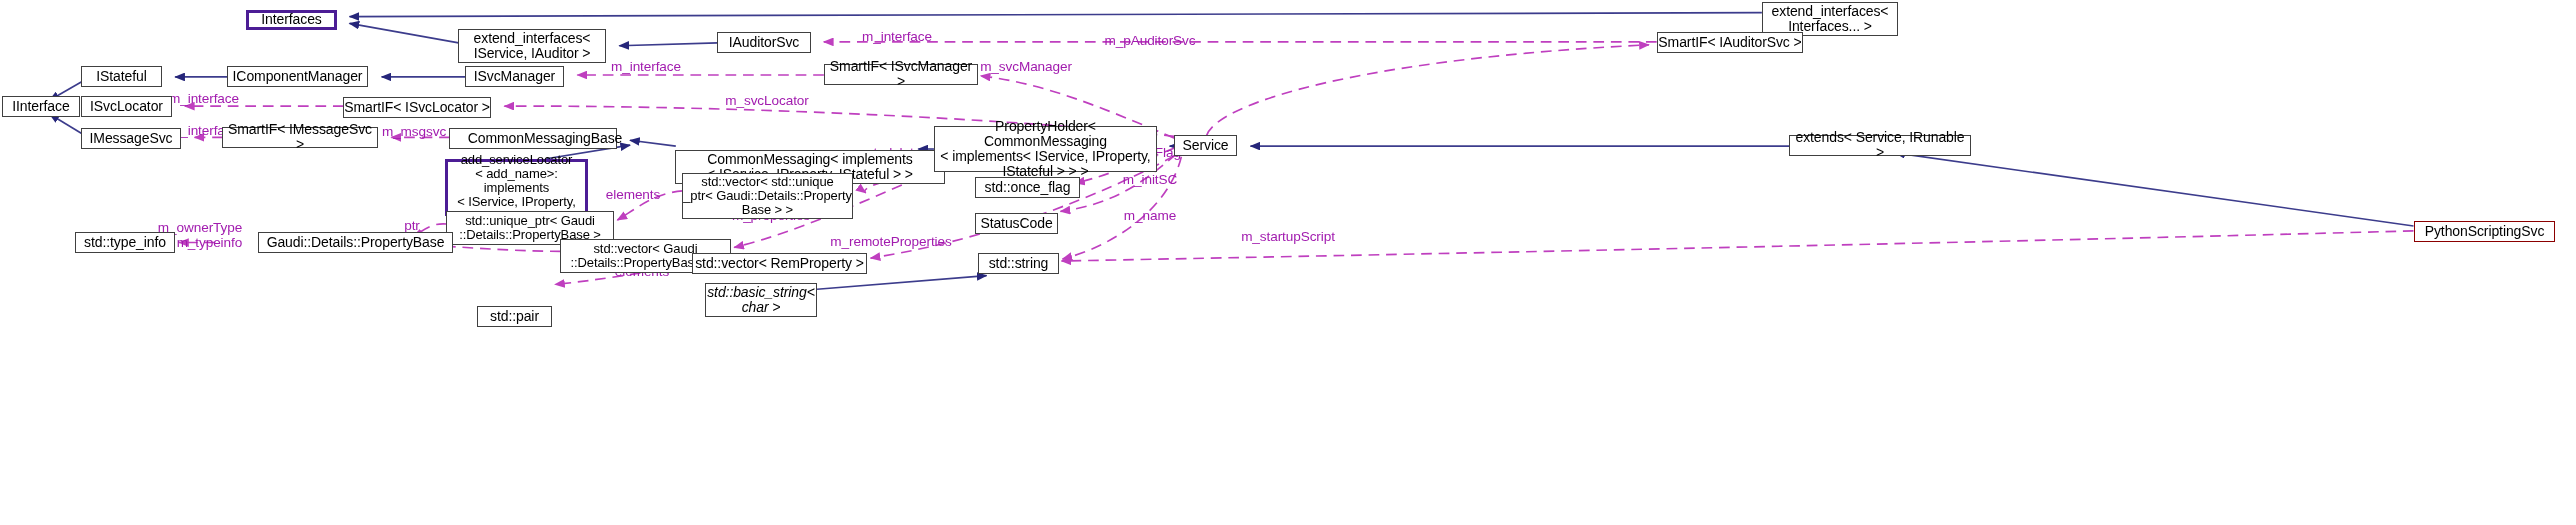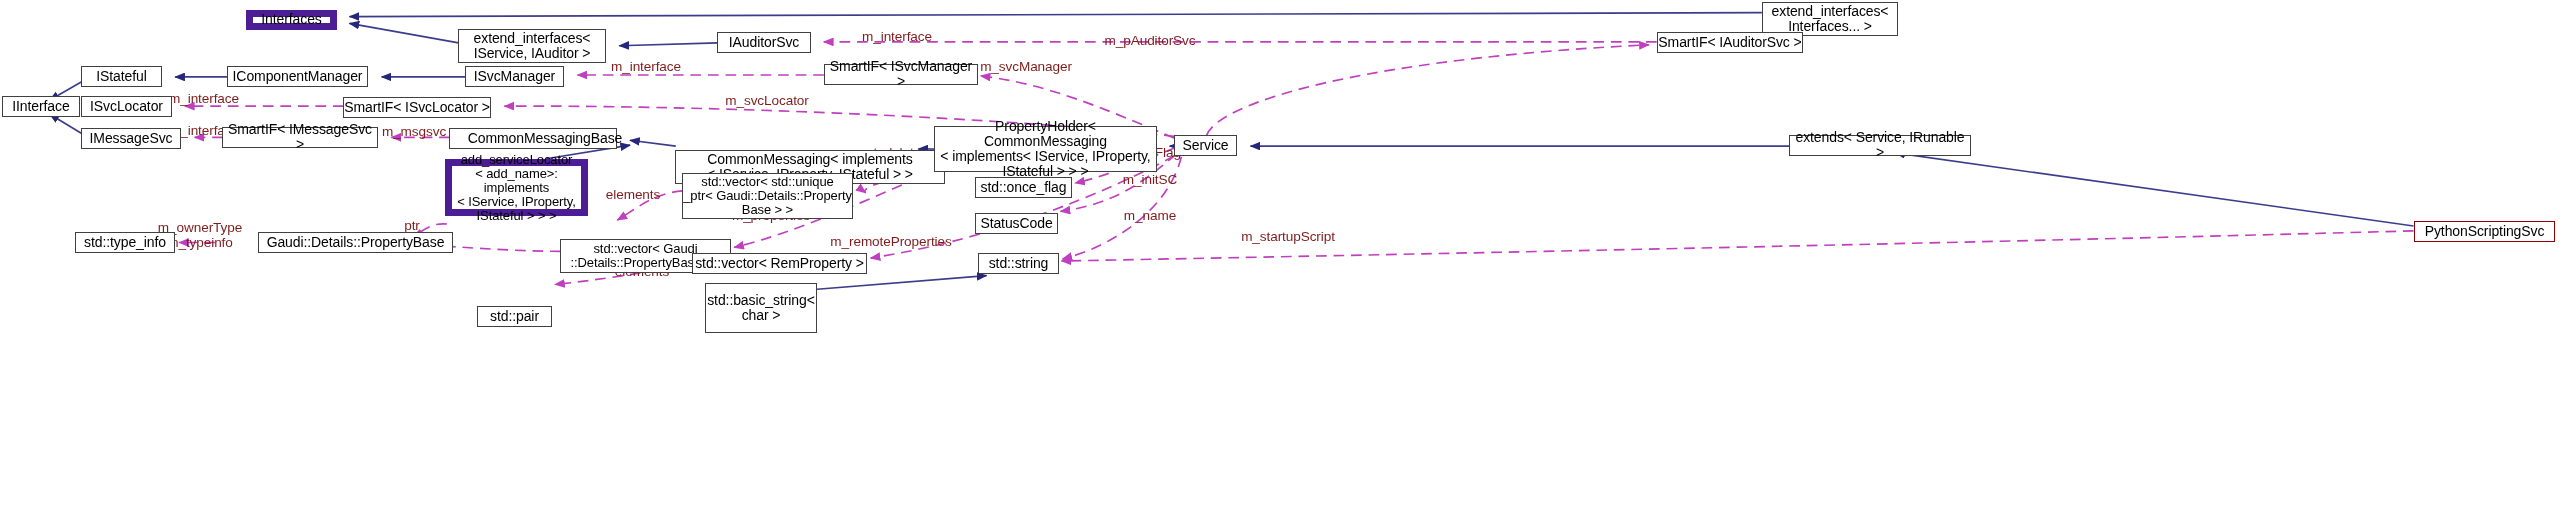--- a/index.html
+++ b/index.html
@@ -36,31 +36,31 @@
     line-height: 15px;
     color: #000000;
     white-space: pre-line;
     letter-spacing: -0.1px;
     z-index: 5;
   }
   .node.thick {
     border: 1.9px solid #404040;
   }
   .node.faint {
-    border: 7px solid #4c1d95;
+    border: 3px solid #4c1d95;
   }
   .node.root {
     border: 1.9px solid #8b0000;
   }
   .edge-label {
     position: absolute;
     font-size: 13.6px;
-    color: #7f1d1d;
+    color: #a21caf;
     white-space: pre-line;
-    text-align: center;
+    text-align: right;
     line-height: 14.6px;
     letter-spacing: -0.1px;
     z-index: 4;
     transform: translateX(-50%);
     padding-left: 44px;
   }
 </style>
 </head>
 <body>
 
@@ -234,34 +234,38 @@
     <span>extends&lt; Service, IRunable &gt;</span>
   </div>
 
   <div class="node faint" style="left:445px; top:159px; width:143px; height:57px; font-size:13px; line-height:14px;">
     <span>add_serviceLocator
 &lt; add_name&gt;: implements
 &lt; IService, IProperty,
 IStateful &gt; &gt; &gt;</span>
   </div>
 
-  <div class="node thick" style="left:975px; top:177px; width:97px; height:20.5px;">
+  <div class="node thick" style="left:975px; top:177px; width:105px; height:20.5px;">
     <span>std::once_flag</span>
   </div>
 
   <div class="node thick" style="left:682px; top:173px; width:171px; height:46px; font-size:13px; line-height:14px;">
     <span>std::vector&lt; std::unique
 _ptr&lt; Gaudi::Details::Property
 Base &gt; &gt;</span>
   </div>
 
   <div class="node thick" style="left:975px; top:205px; width:83px; height:20.5px;margin-top:8px;">
     <span>StatusCode</span>
   </div>
 
+  <div class="node thick" style="left:446px; top:211px; width:168px; height:34px; font-size:13px; line-height:14px;">
+    <span>std::unique_ptr&lt; Gaudi
+::Details::PropertyBase &gt;</span>
+  </div>
 
   <div class="node thick" style="left:75px; top:232px; width:100px; height:20.5px;">
     <span>std::type_info</span>
   </div>
 
   <div class="node thick" style="left:214px; top:232px; width:195px; height:20.5px;margin-left:44px;">
     <span>Gaudi::Details::PropertyBase</span>
   </div>
 
   <div class="node thick" style="left:560px; top:239px; width:171px; height:34px; font-size:13px; line-height:14px;">
@@ -278,21 +282,21 @@
   </div>
 
   <div class="node thick" style="left:692px; top:253px; width:175px; height:20.5px;">
     <span>std::vector&lt; RemProperty &gt;</span>
   </div>
 
   <div class="node thick" style="left:477px; top:279px; width:75px; height:20.5px;margin-top:27px;">
     <span>std::pair</span>
   </div>
 
-  <div class="node thick" style="left:705px; top:283px; width:112px; height:50px;">
+  <div class="node thick" style="left:705px; top:283px; width:112px; height:34px;font-style:italic;">
     <span>std::basic_string&lt;
 char &gt;</span>
   </div>
 
   <div class="edge-label" style="left:182px; top:92px;">m_interface</div>
   <div class="edge-label" style="left:182px; top:124px;">m_interface</div>
   <div class="edge-label" style="left:624px; top:60px;">m_interface</div>
   <div class="edge-label" style="left:875px; top:30px;">m_interface</div>
   <div class="edge-label" style="left:1004px; top:60px;">m_svcManager</div>
   <div class="edge-label" style="left:745px; top:94px;">m_svcLocator</div>

